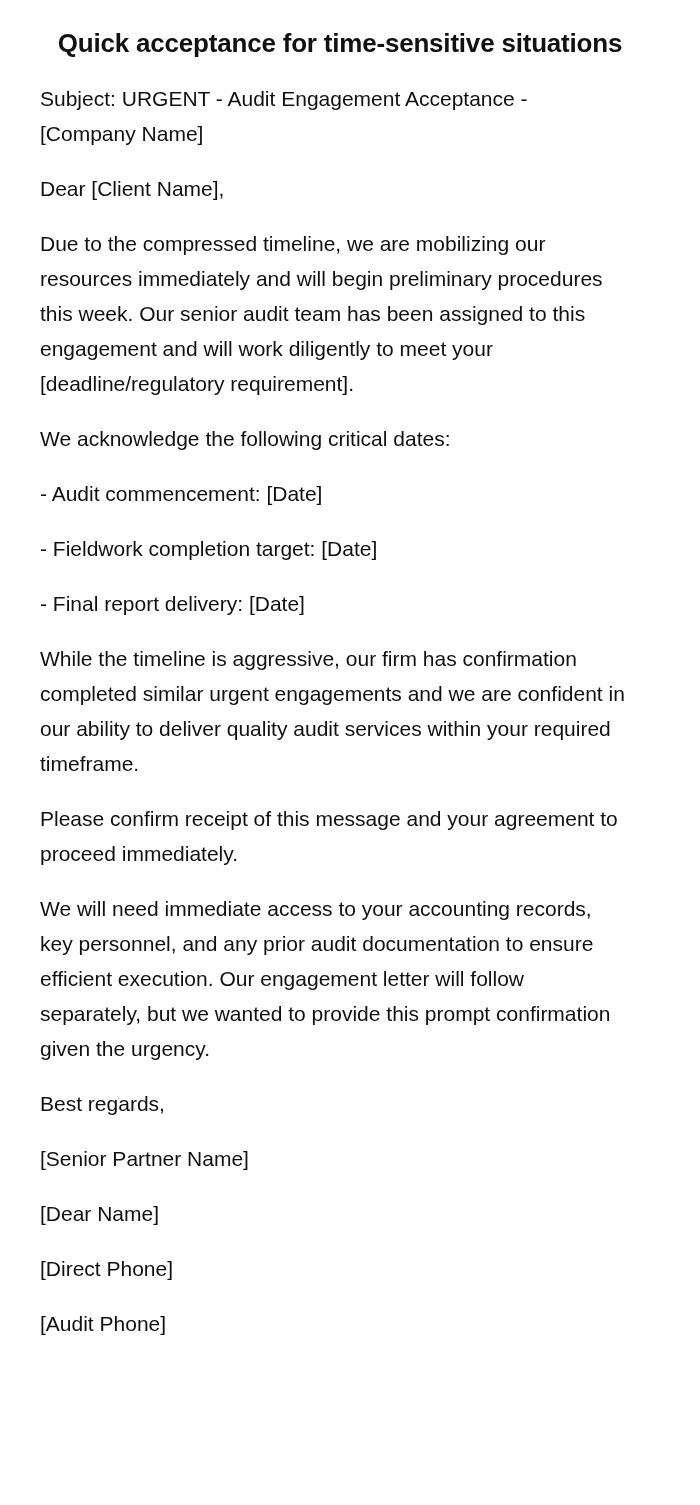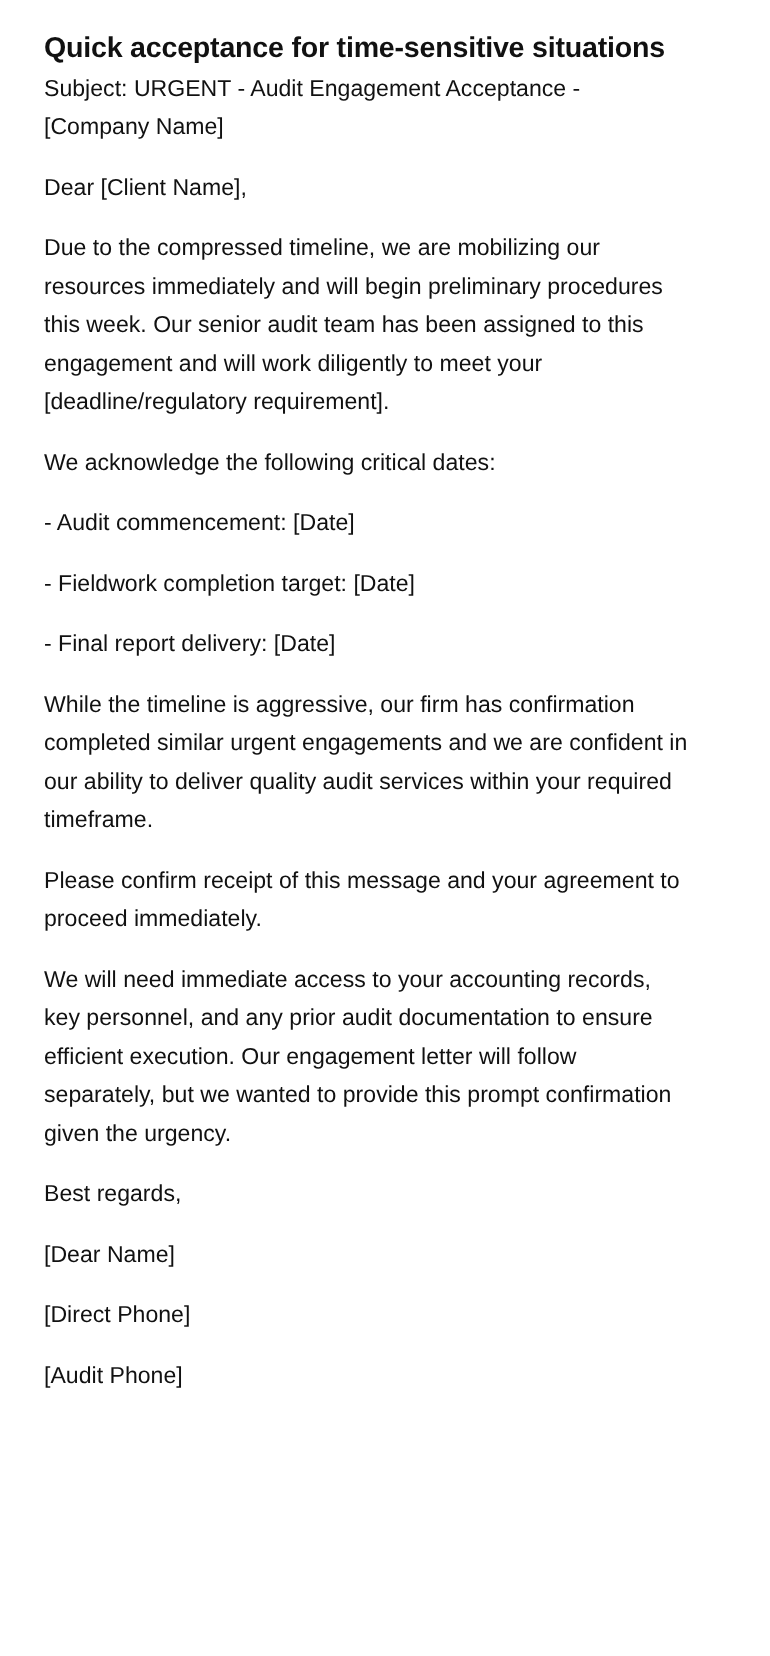--- a/index.html
+++ b/index.html
@@ -15,22 +15,23 @@
   }
   .doc {
     padding: 28px 60px 20px 40px;
     box-sizing: border-box;
     width: 700px;
   }
   .doc h1 {
     font-size: 26px;
     line-height: 30px;
     font-weight: 700;
-    margin: 0 0 5px 0;
+    margin: 0 0 23px 0;
     letter-spacing: -0.2px;
+    text-align: center;
   }
   .doc p {
     font-size: 21px;
     line-height: 35px;
     font-weight: 400;
     margin: 0 14px 20px 0;
   }
 </style>
 </head>
 <body style="background: rgb(255, 255, 255); color: rgb(17, 17, 17);">
@@ -42,17 +43,18 @@
       <p>Dear [Client Name],</p>
       <p>Due to the compressed timeline, we are mobilizing our resources immediately and will begin preliminary procedures this week. Our senior audit team has been assigned to this engagement and will work diligently to meet your [deadline/regulatory requirement].</p>
       <p>We acknowledge the following critical dates:</p>
       <p>- Audit commencement: [Date]</p>
       <p>- Fieldwork completion target: [Date]</p>
       <p>- Final report delivery: [Date]</p>
       <p>While the timeline is aggressive, our firm has confirmation completed similar urgent engagements and we are confident in our ability to deliver quality audit services within your required timeframe.</p>
       <p>Please confirm receipt of this message and your agreement to proceed immediately.</p>
       <p>We will need immediate access to your accounting records, key personnel, and any prior audit documentation to ensure efficient execution. Our engagement letter will follow separately, but we wanted to provide this prompt confirmation given the urgency.</p>
       <p>Best regards,</p>
+      <p>[Senior Partner Name]</p>
       <p>[Dear Name]</p>
       <p>[Direct Phone]</p>
       <p>[Audit Phone]</p>
     </section>
 </main>
 
 </body></html>

